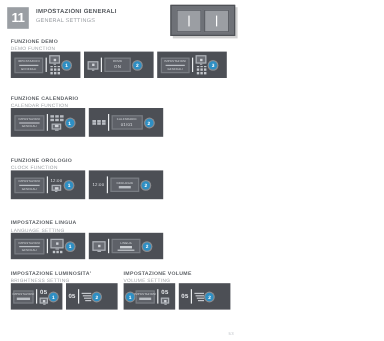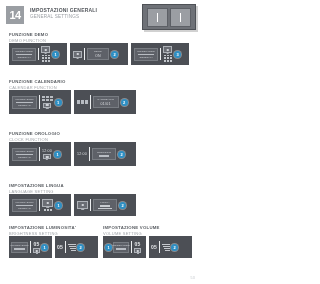--- a/index.html
+++ b/index.html
@@ -101,21 +101,21 @@
     position:absolute;right:5px;bottom:4px;
     font-size:3.6px;color:#c2c6cb;letter-spacing:0.3px;
   }
 </style>
 </head>
 <body>
 
 <div class="page">
 
   <div class="header">
-    <div class="chapter-num">14</div>
+    <div class="chapter-num">11</div>
     <div class="titles">
       <div class="title-it">IMPOSTAZIONI GENERALI</div>
       <div class="title-en">GENERAL SETTINGS</div>
     </div>
   </div>
 
   <div class="device">
     <div class="panel">
         <i></i>
       </div>

